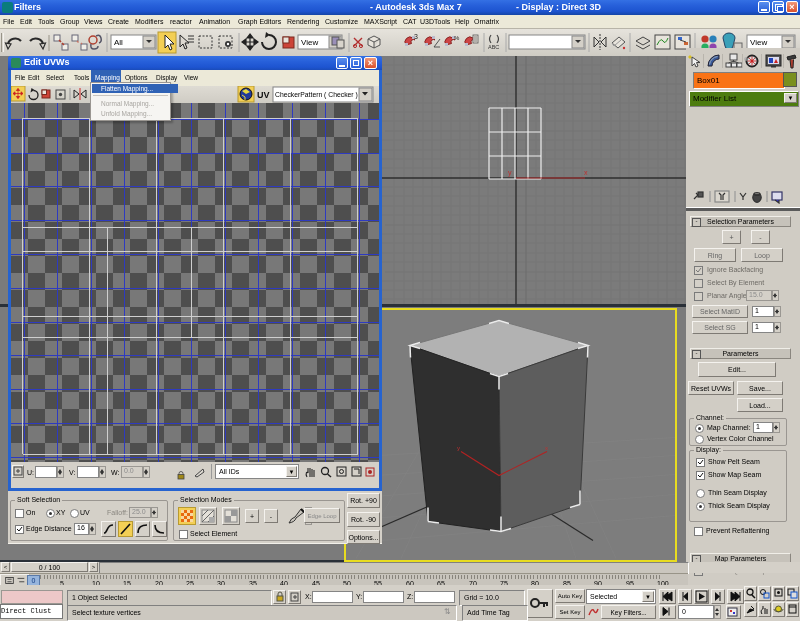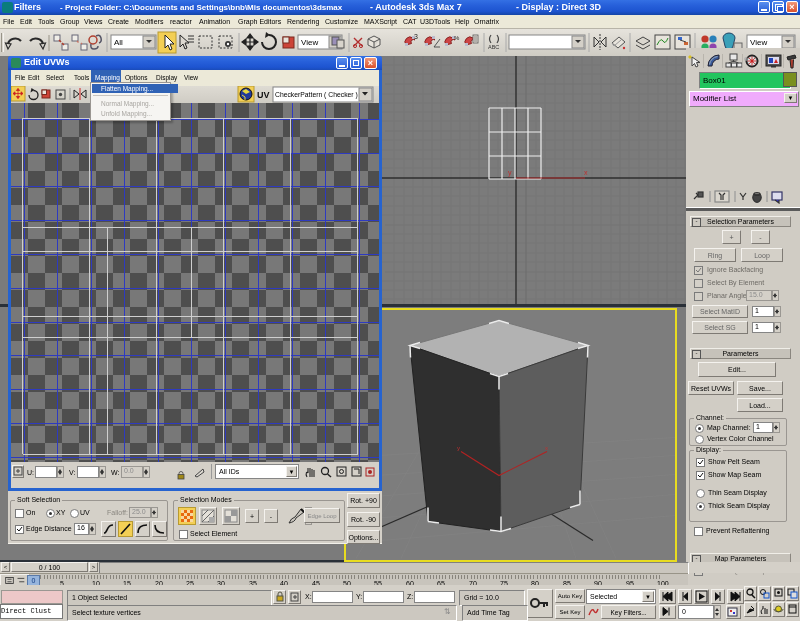--- a/index.html
+++ b/index.html
@@ -22,21 +22,20 @@
 .spin::after{content:'';position:absolute;left:0px;bottom:2px;border-left:2px solid transparent;border-right:2px solid transparent;border-top:3px solid #333;}
 .hdr{background:#c6c2ba;border:1px solid #8a867f;border-top-color:#f0eee8;border-left-color:#f0eee8;box-sizing:border-box;font-size:7px;text-align:center;color:#000;}
 </style>
 </head>
 <body>
 <div id="screen">
 
 <div class="abs" style="left:0;top:0;width:800px;height:15px;background:linear-gradient(180deg,#3470e4 0%,#2760da 35%,#1d54d0 75%,#1545a6 100%);">
   <div class="abs" style="left:2px;top:2px;width:11px;height:11px;background:#0a7c7c;border-radius:2px;"></div>
   <div class="abs" style="left:14px;top:2px;font-size:9px;font-weight:bold;color:#fff;white-space:nowrap;">Filters</div>
-  <div class="abs" style="left:60px;top:3px;font-size:8px;font-weight:bold;color:#fff;white-space:nowrap;">- Project Folder: C:\Documents and Settings\bnb\Mis documentos\3dsmax</div>
   <div class="abs" style="left:370px;top:2px;font-size:9px;font-weight:bold;color:#fff;white-space:nowrap;">- Autodesk 3ds Max 7</div>
   <div class="abs" style="left:516px;top:2px;font-size:9px;font-weight:bold;color:#fff;white-space:nowrap;">- Display : Direct 3D</div>
   <div class="abs" style="left:758px;top:1px;width:12px;height:12px;background:linear-gradient(180deg,#5a8fee,#2a60d8);border:1px solid #fff;border-radius:2px;box-sizing:border-box;">
         <div class="abs" style="left:2px;top:7px;width:6px;height:2px;background:#fff;"></div>
       </div>
   <div class="abs" style="left:772px;top:1px;width:12px;height:12px;background:linear-gradient(180deg,#5a8fee,#2a60d8);border:1px solid #fff;border-radius:2px;box-sizing:border-box;">
         <div class="abs" style="left:2px;top:2px;width:6px;height:5px;border:1px solid #fff;"></div>
         <div class="abs" style="left:4px;top:4px;width:5px;height:4px;border:1px solid #fff;background:#2a60d8;"></div>
       </div>
   <div class="abs" style="left:786px;top:1px;width:12px;height:12px;background:linear-gradient(180deg,#f0997a,#d9512c);border:1px solid #fff;border-radius:2px;box-sizing:border-box;color:#fff;font-size:9px;font-weight:bold;text-align:center;line-height:10px;">×</div>
@@ -345,26 +344,26 @@
       <g stroke="#b8b4ac">
             <line x1="17.5" y1="2" x2="17.5" y2="16"></line>
             <line x1="36.5" y1="2" x2="36.5" y2="16"></line>
             <line x1="56.5" y1="2" x2="56.5" y2="16"></line>
             <line x1="75.5" y1="2" x2="75.5" y2="16"></line>
             <line x1="97.5" y1="2" x2="97.5" y2="16"></line>
           </g>
     </svg>
   </div>
 
-  <div class="abs sunk" style="left:13px;top:24px;width:90px;height:15px;background:#22c55e;">
+  <div class="abs sunk" style="left:7px;top:24px;width:90px;height:15px;background:#f97316;">
         <span class="abs" style="font-size:8px;left:3px;top:3px;">Box01</span>
       </div>
   <div class="abs" style="left:97px;top:24px;width:14px;height:15px;background:#7a8f1f;border:1px solid #555;box-sizing:border-box;"></div>
 
-  <div class="abs rais" style="left:3px;top:43px;width:108px;height:14px;background:#f0abfc;">
+  <div class="abs rais" style="left:3px;top:43px;width:108px;height:14px;background:#4d7c0f;">
     <span class="abs" style="font-size:8px;left:3px;top:2px;">Modifier List</span>
     <div class="abs btn" style="right:1px;top:1px;width:13px;height:10px;line-height:9px;font-size:6px;">▼</div>
   </div>
 
 
   <div class="abs" style="left:0;top:141px;width:114px;height:15px;">
     <svg width="114" height="15" viewBox="0 0 114 15">
       <g stroke="#333" stroke-width="1.2" fill="none">
         <path d="M8,10 l4,-4 M10,4 l3,3"></path>
             <rect x="12" y="3" width="5" height="5" fill="#555"></rect>

